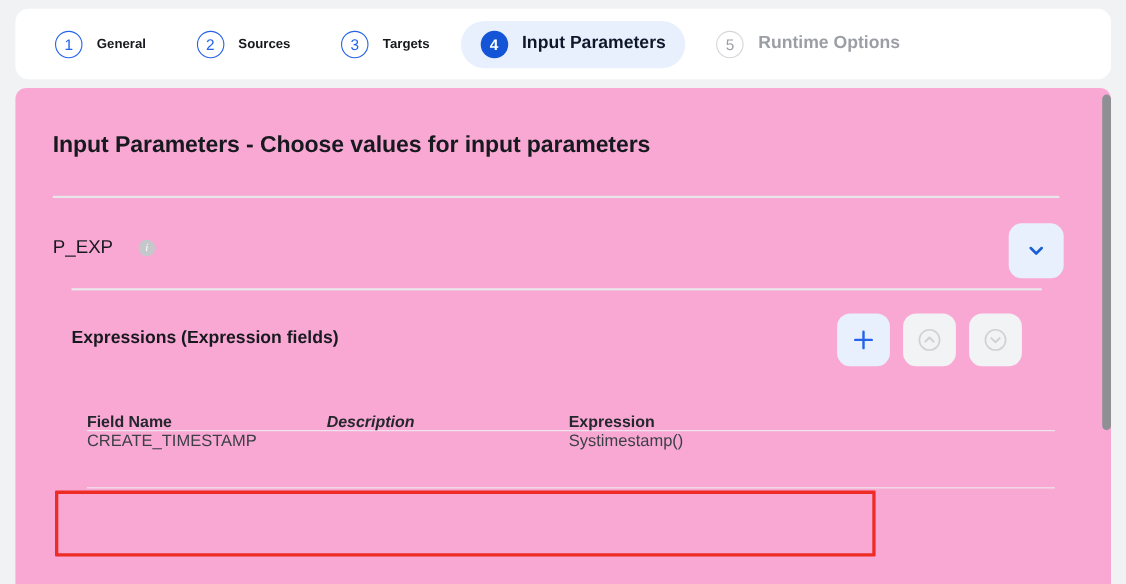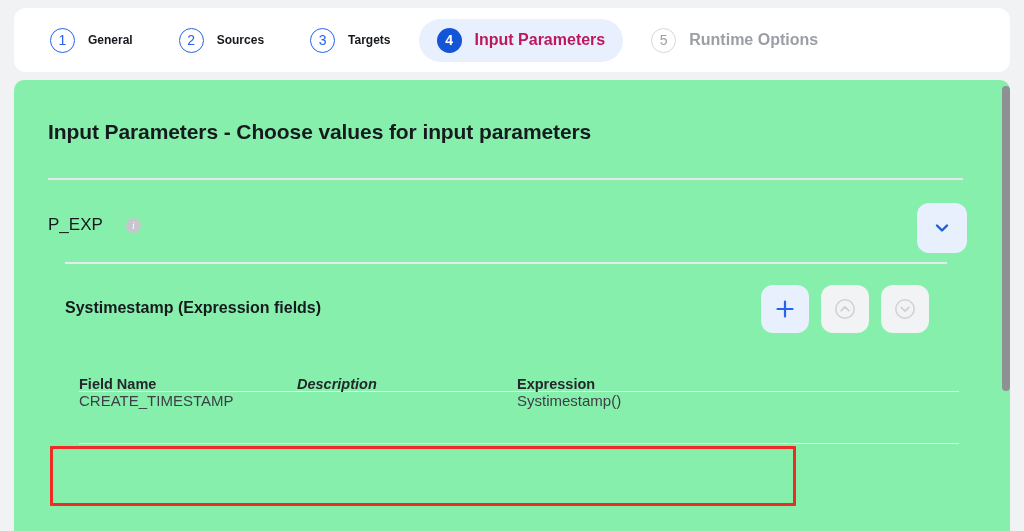--- a/index.html
+++ b/index.html
@@ -63,21 +63,21 @@
   .step.active {
     background: #e8f0fe;
   }
   .step.active .num {
     background: #1355d6;
     color: #ffffff;
     border: none;
     font-weight: bold;
   }
   .step.active .label {
-    color: #be185d;
+    color: #0f172a;
     font-weight: bold;
     font-size: 16px;
   }
   .step.disabled {
     cursor: default;
   }
   .step.disabled .num {
     border: 1.6px solid #d6d7da;
     color: #9b9ea4;
     background: #fff;
@@ -88,21 +88,21 @@
     font-size: 16px;
   }
 
   
   .content-card {
     position: absolute;
     left: 14px;
     top: 80px;
     width: 996px;
     height: 451px;
-    background: #86efac;
+    background: #f9a8d4;
     border-radius: 10px 10px 0 0;
     box-sizing: border-box;
     overflow: hidden;
   }
 
   .page-title {
     position: absolute;
     left: 34px;
     top: 40px;
     font-size: 21px;
@@ -336,21 +336,21 @@
     <button class="collapse-btn">
       <svg width="20" height="20" viewBox="0 0 20 20">
         <path d="M5 7.5 L10 12.5 L15 7.5" fill="none" stroke="#1a5fd6" stroke-width="2.4" stroke-linecap="round" stroke-linejoin="round"></path>
       </svg>
     </button>
   </div>
 
   <div class="divider-mid"></div>
 
   <div class="expr-header">
-    <span class="expr-title">Systimestamp (Expression fields)</span>
+    <span class="expr-title">Expressions (Expression fields)</span>
 
     <div class="expr-actions">
 
       <button class="act-btn primary">
         <svg width="22" height="22" viewBox="0 0 22 22">
           <path d="M11 3.5 V18.5 M3.5 11 H18.5" stroke="#2563eb" stroke-width="2.2" stroke-linecap="round"></path>
         </svg>
       </button>
 
       <button class="act-btn muted">

